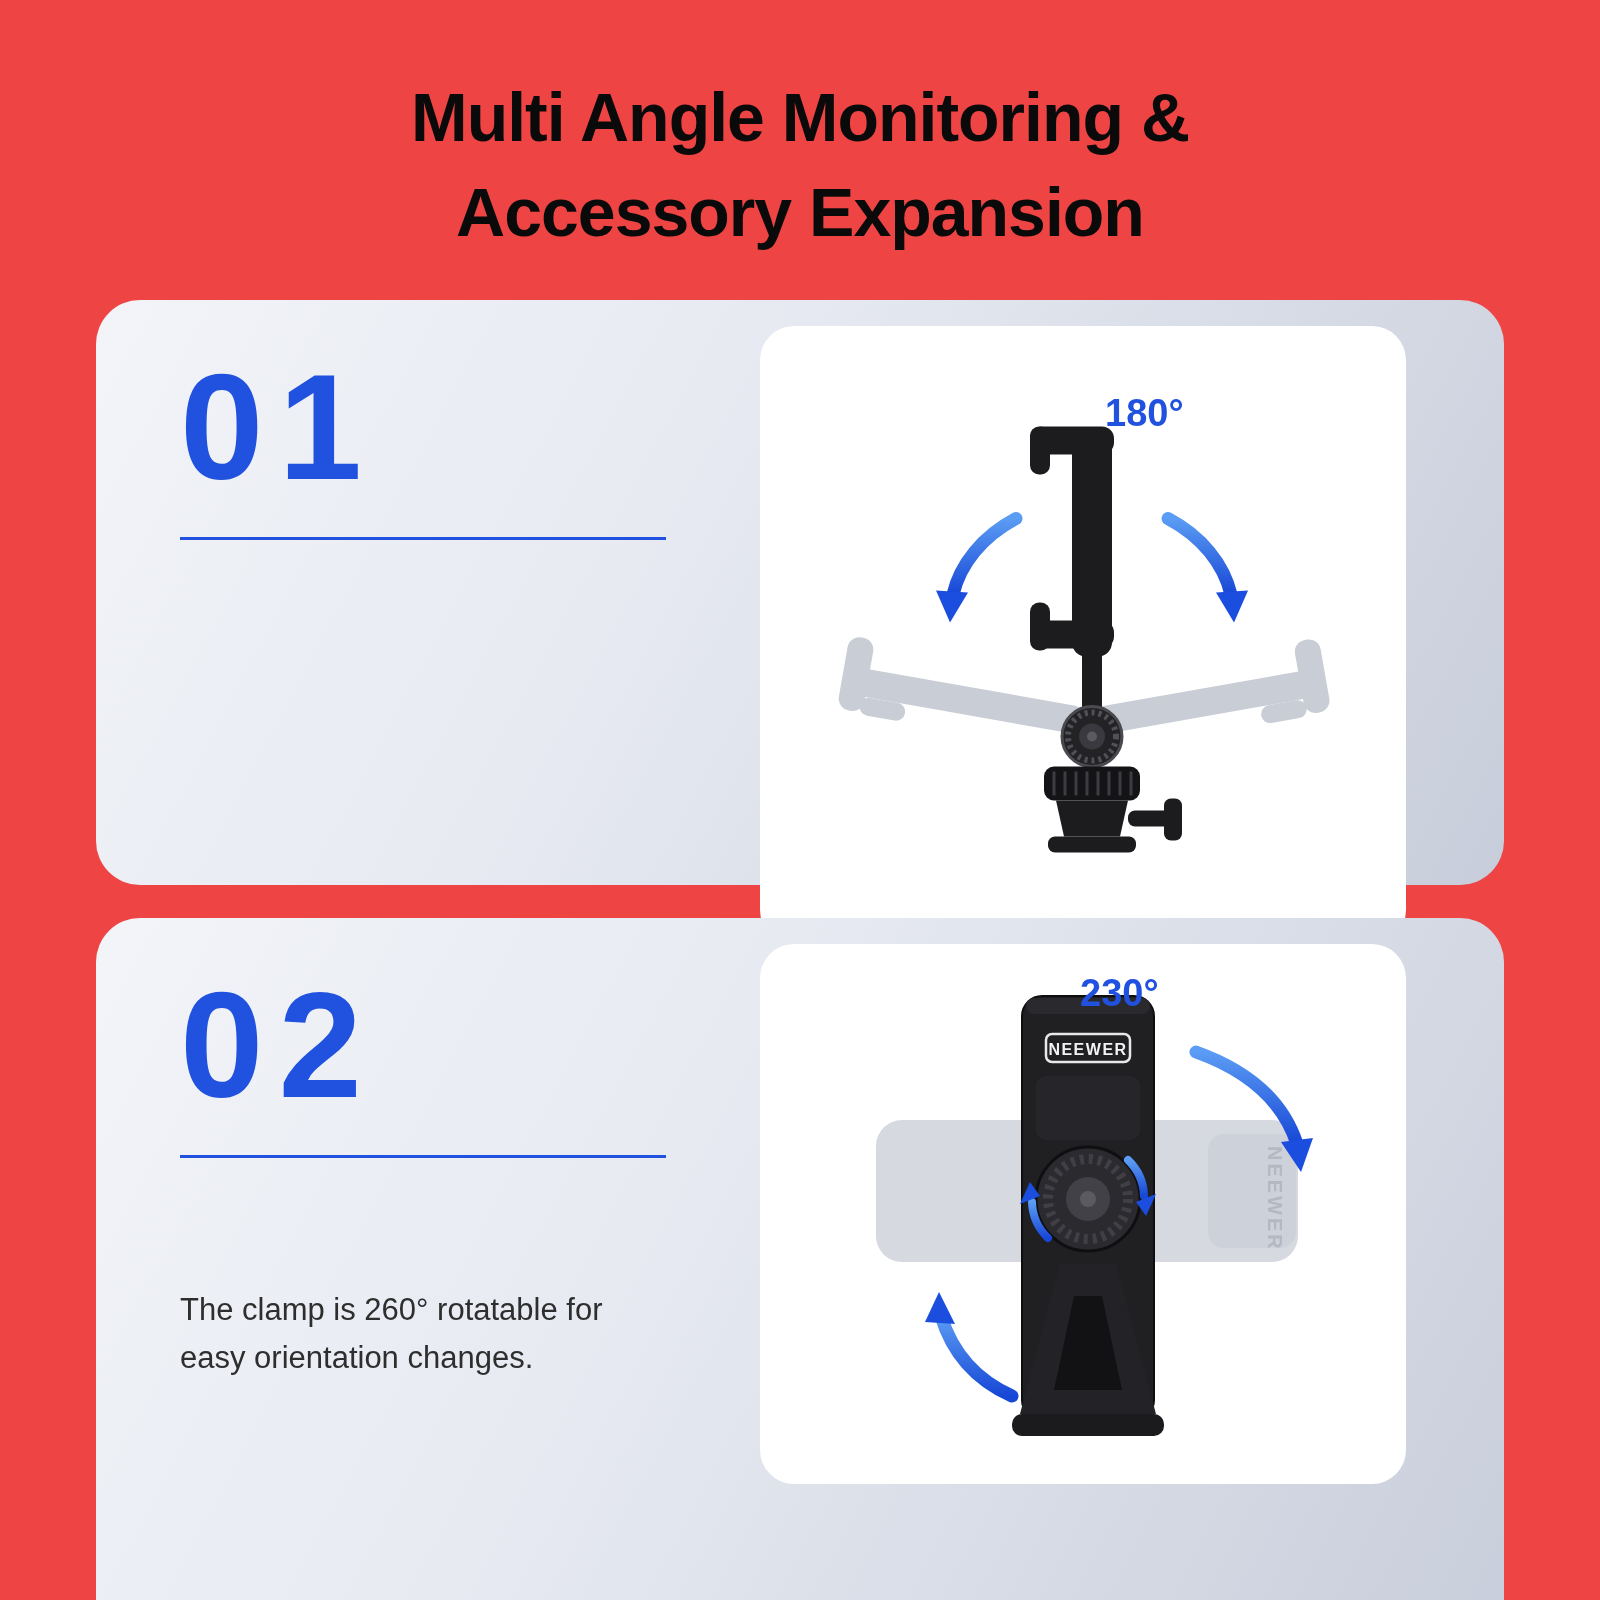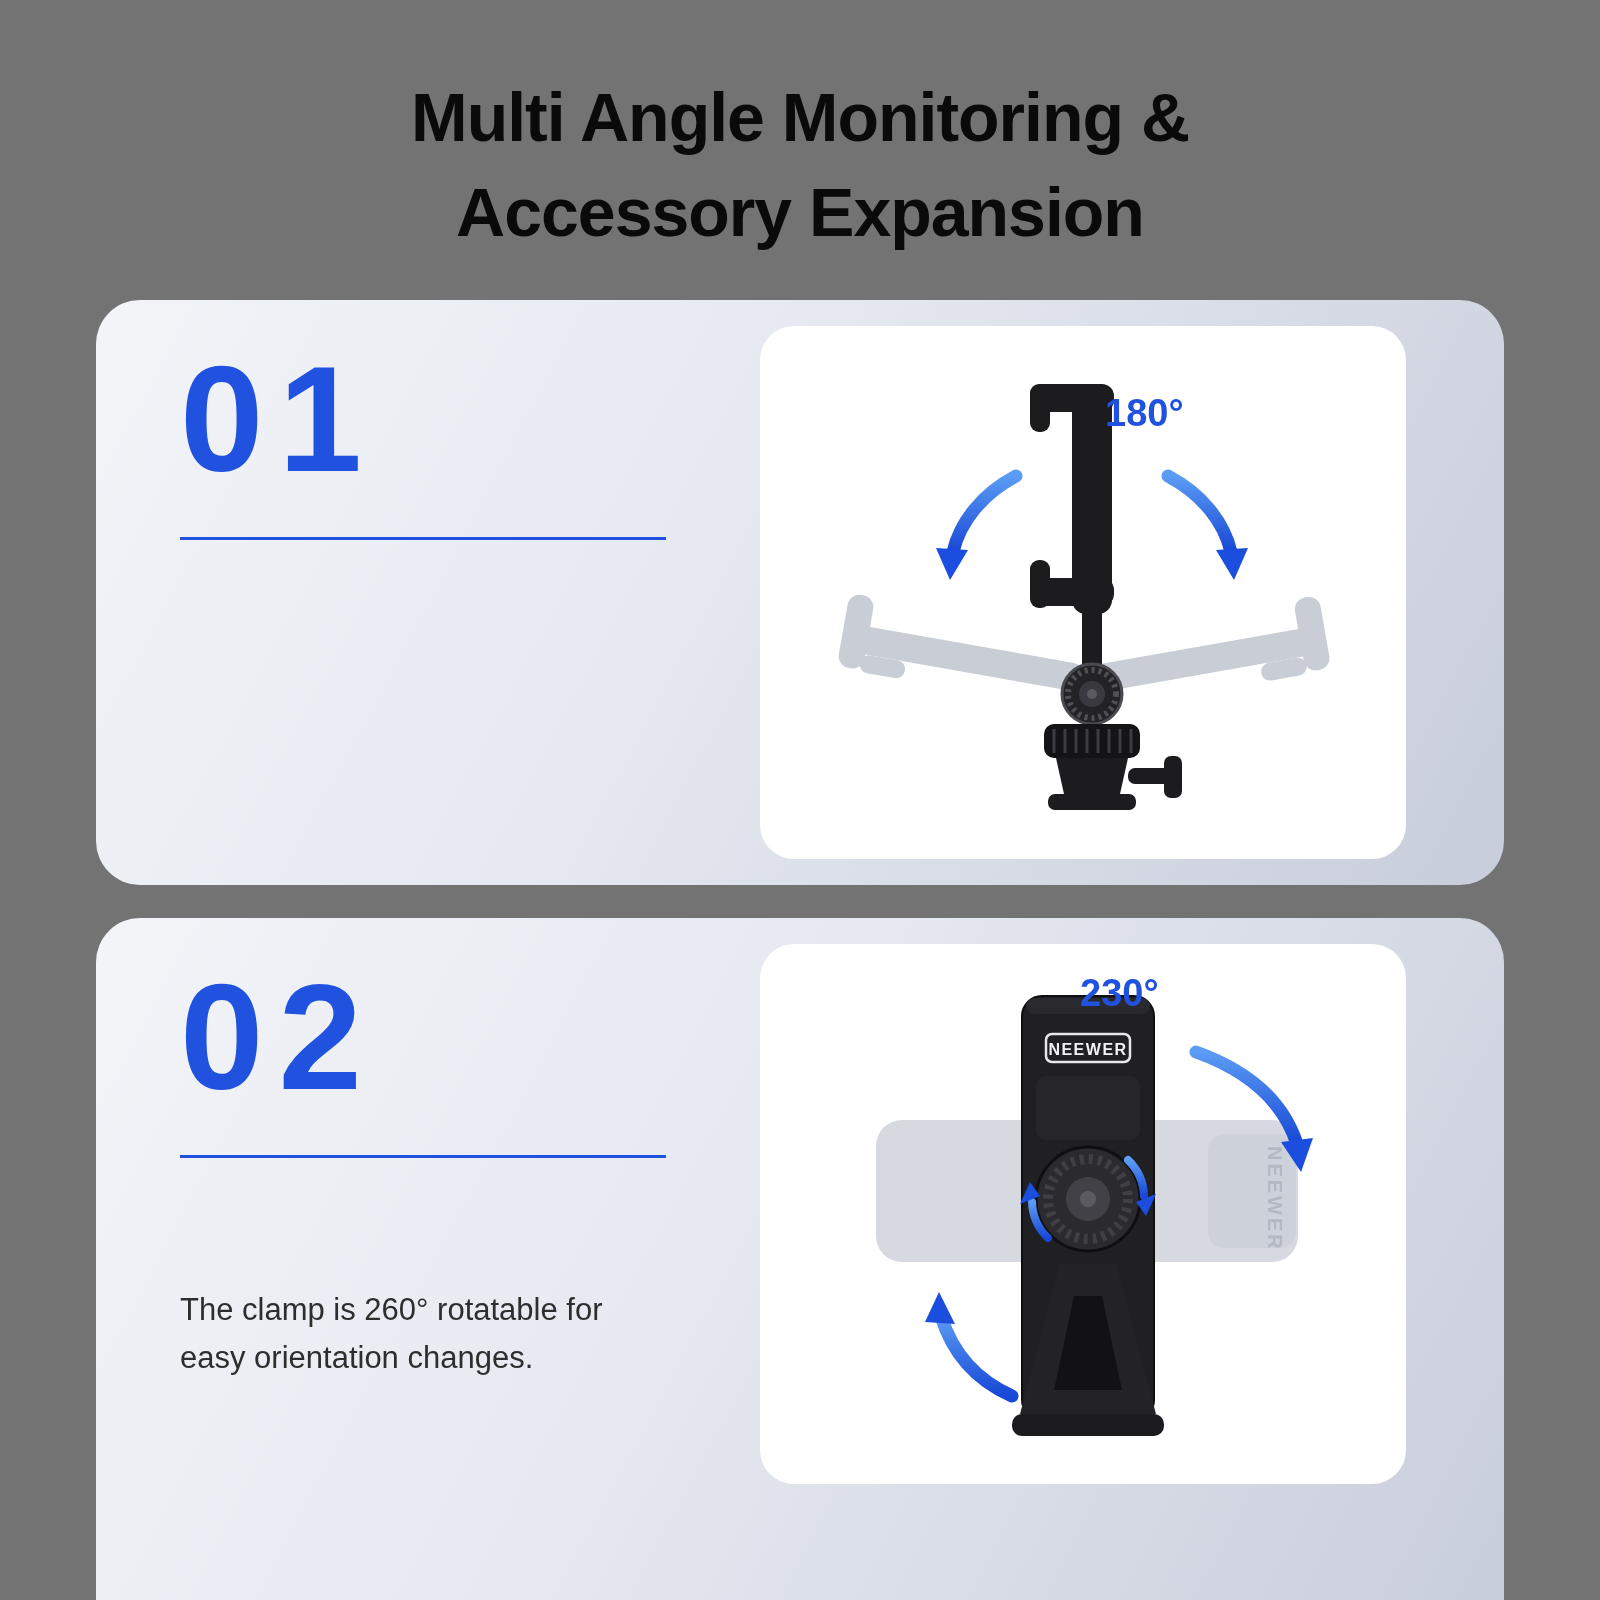--- a/index.html
+++ b/index.html
@@ -1,36 +1,36 @@
 <!DOCTYPE html>
 <html><head>
 <meta charset="utf-8">
 <style>
   html,body{margin:0;padding:0;background:#ffffff;}
   .canvas{
-    position:relative;width:1600px;height:1600px;background:#737373;overflow:hidden;
+    position:relative;width:1600px;height:1600px;background:#ef4444;overflow:hidden;
     font-family:"Liberation Sans","DejaVu Sans",sans-serif;
   }
   .title{
     position:absolute;top:70px;left:0;width:100%;text-align:center;
     font-size:68px;font-weight:800;line-height:1.4;color:#0a0a0a;letter-spacing:-1px;
   }
   .card{
     position:absolute;left:96px;width:1408px;border-radius:44px;
     background:linear-gradient(118deg,#f2f4f8 0%,#e6e9f1 42%,#c7cdda 100%);
   }
   .card-1{top:300px;height:585px;}
   .card-2{top:918px;height:768px;}
   .panel{
     position:absolute;top:26px;left:664px;width:646px;border-radius:34px;background:#ffffff;
   }
-  .card-1 .panel{height:533px;}
+  .card-1 .panel{height:618px;}
   .card-2 .panel{height:540px;}
   .num{
-    position:absolute;left:84px;top:44px;font-size:150px;font-weight:800;
+    position:absolute;left:84px;top:52px;font-size:150px;font-weight:800;
     color:#2152df;letter-spacing:0.10em;line-height:1;
   }
   .rule{
     position:absolute;left:84px;top:237px;width:486px;height:3px;background:#2152df;
   }
   .heading{
     position:absolute;left:84px;top:282px;font-size:46px;font-weight:800;color:#0d0d0d;
   }
   .body-text{
     position:absolute;left:84px;top:368px;font-size:31px;color:#2e2e2e;

